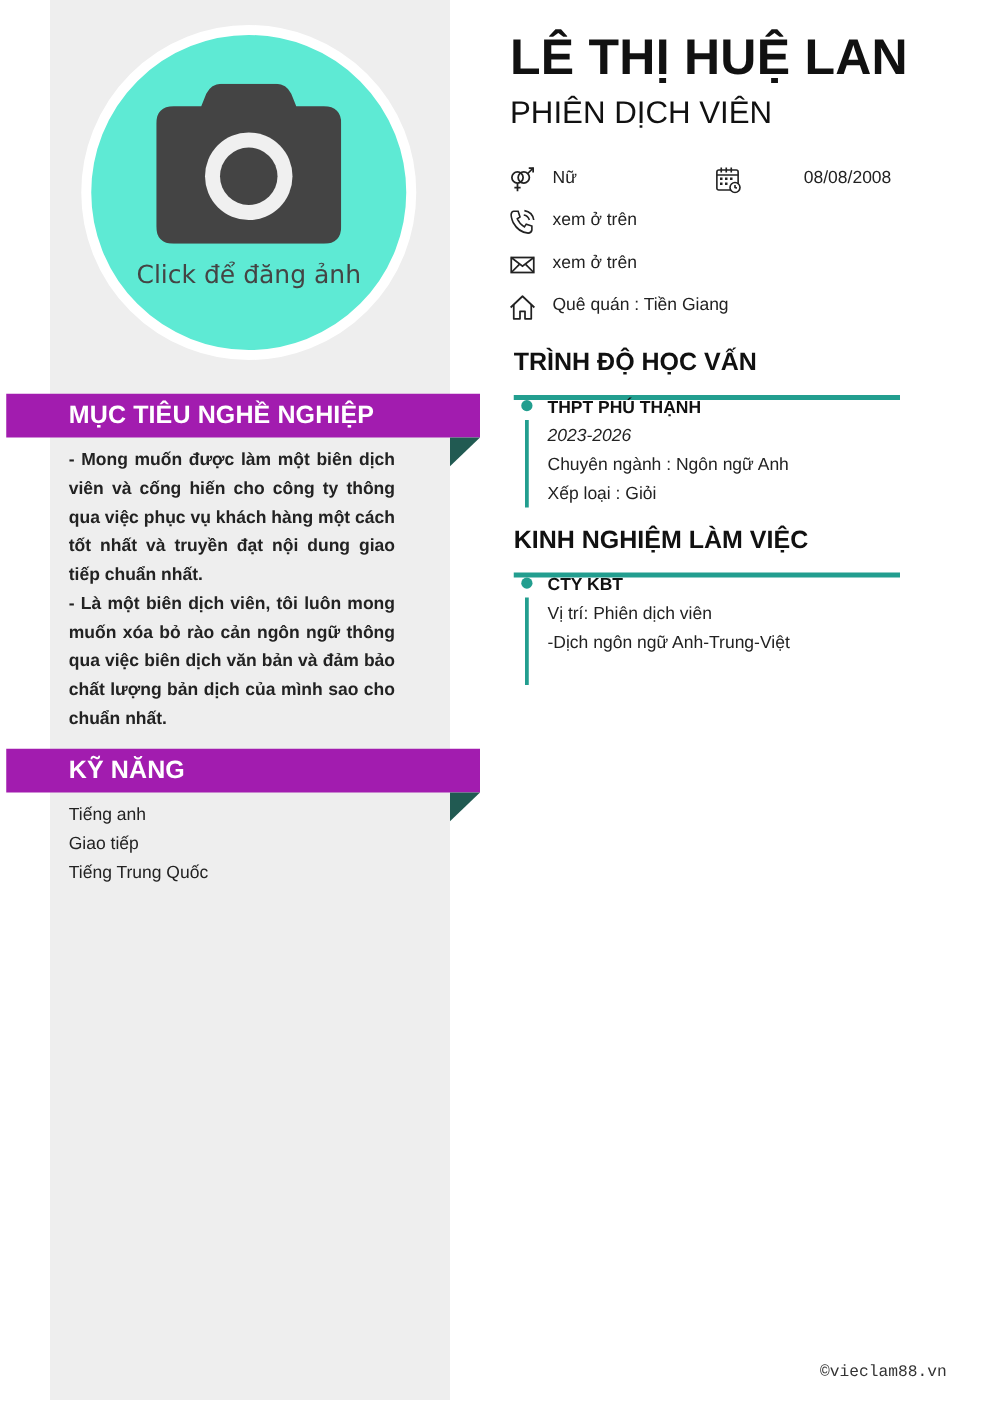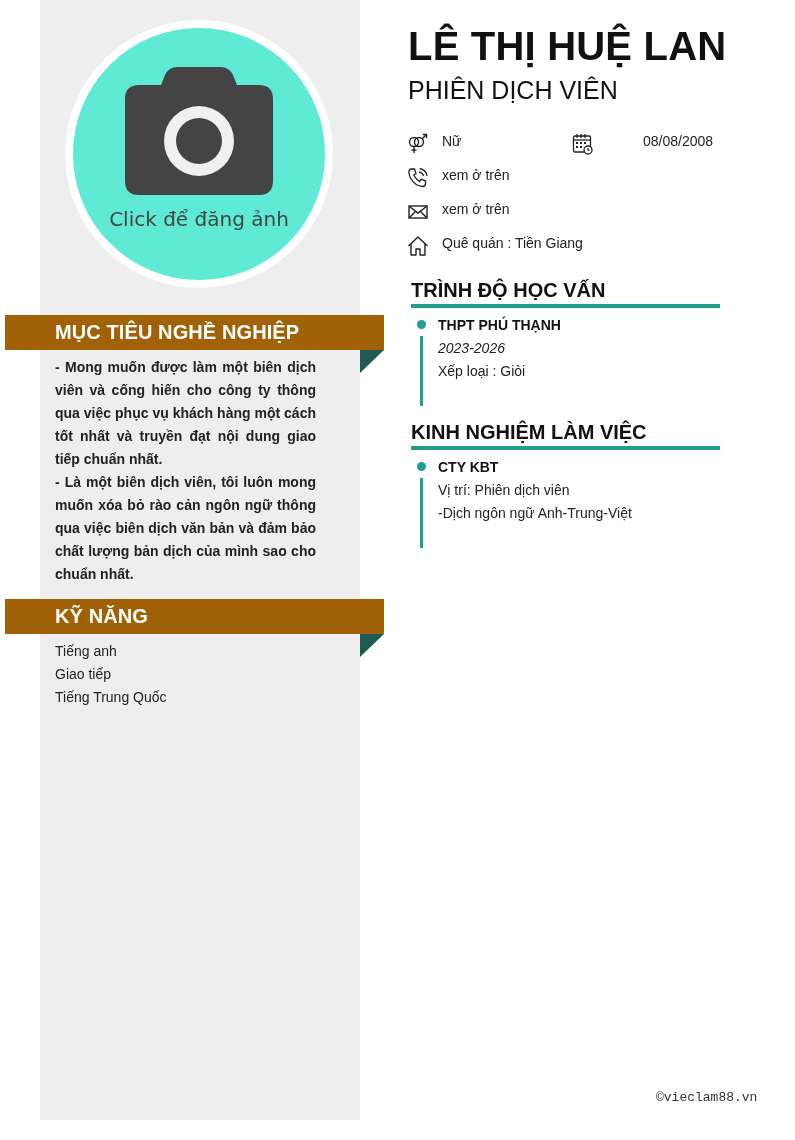--- a/index.html
+++ b/index.html
@@ -7,36 +7,36 @@
   body { position: relative; font-family: "Liberation Sans", sans-serif; color: #222; }
 
   .sidebar { position: absolute; left: 40px; top: 0; width: 320px; height: 1120px; background: #eeeeee; }
 
   .avatar { position: absolute; left: 65px; top: 20px; width: 268px; height: 268px; border-radius: 50%;
             border: 8px solid #ffffff; background: #5eead4; cursor: pointer; }
   .avatar svg { position: absolute; left: 52px; top: 39px; }
   .avatar .upload-label { position: absolute; left: 0; right: 0; top: 179px; text-align: center;
             font-family: "DejaVu Sans", sans-serif; font-size: 20px; color: #444; }
 
-  .banner { position: absolute; left: 5px; width: 379px; height: 35px; background: #a16207; text-align: right; }
+  .banner { position: absolute; left: 5px; width: 379px; height: 35px; background: #a21caf; text-align: right; }
   .banner .title { position: absolute; left: 50px; top: 6px; color: #fff; font-weight: bold; font-size: 20px; letter-spacing: 0.1px; }
   .fold { position: absolute; left: 360px; width: 0; height: 0; border-top: 23px solid #215a52; border-right: 24px solid transparent; }
 
   .objective { position: absolute; left: 55px; top: 356px; width: 261px; font-size: 14px; line-height: 23px; color: #222; text-align: justify; }
   .objective p { margin: 0; font-weight: bold; }
 
   .skills { position: absolute; left: 55px; top: 640px; font-size: 14px; line-height: 23px; color: #222; }
 
   .name { position: absolute; left: 408px; top: 24px; font-size: 40px; font-weight: bold; color: #111; letter-spacing: 0.2px; }
   .role { position: absolute; left: 408px; top: 76px; font-size: 25px; color: #111; }
 
   .info-row { position: absolute; font-size: 14px; color: #222; display: flex; align-items: flex-start; }
   .info-row .ico { width: 22px; height: 22px; margin-right: 13px; display: inline-flex; align-items: center; justify-content: center; }
 
-  .sec-head { position: absolute; left: 411px; width: 309px; border-bottom: 4px solid #229e8f; font-size: 20px; font-weight: bold; color: #111; padding-bottom: 2px; }
+  .sec-head { position: absolute; left: 411px; width: 309px; border-bottom: 4px solid #229e8f; font-size: 20px; font-weight: bold; color: #111; padding-bottom: 14px; }
   .entry { position: absolute; left: 416px; }
   .entry .dot { position: absolute; left: 1px; top: 6px; width: 9px; height: 9px; border-radius: 50%; background: #229e8f; }
   .entry .bar { position: absolute; left: 4px; top: 22px; width: 3px; background: #229e8f; }
   .entry .lines { position: absolute; left: 22px; top: 0; font-size: 14px; line-height: 23px; color: #222; white-space: nowrap; }
   .entry .org { font-weight: bold; color: #111; }
   .entry .period { font-style: italic; }
 
   .footer { position: absolute; left: 656px; top: 1090px; font-family: "Liberation Mono", monospace; font-size: 13px; color: #333; }
 </style>
 </head>
@@ -140,20 +140,21 @@
   <span>Quê quán : Tiền Giang</span>
 </div>
 
 <div class="sec-head" style="top:279px;">TRÌNH ĐỘ HỌC VẤN</div>
 <div class="entry" style="top:314px;">
   <div class="dot"></div>
   <div class="bar" style="height:70px;"></div>
   <div class="lines">
     <div class="org">THPT PHÚ THẠNH</div>
     <div class="period">2023-2026</div>
+    <div>Chuyên ngành : Ngôn ngữ Anh</div>
     <div>Xếp loại : Giỏi</div>
   </div>
 </div>
 
 <div class="sec-head" style="top:421px;">KINH NGHIỆM LÀM VIỆC</div>
 <div class="entry" style="top:456px;">
   <div class="dot"></div>
   <div class="bar" style="height:70px;"></div>
   <div class="lines">
     <div class="org">CTY KBT</div>

